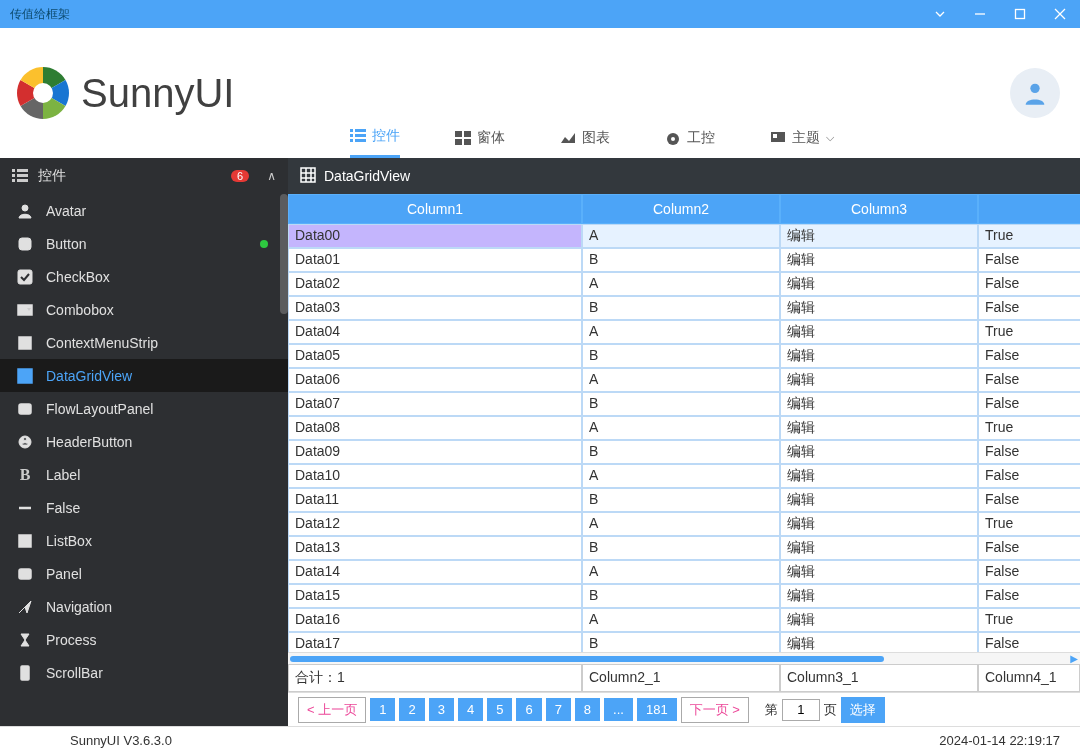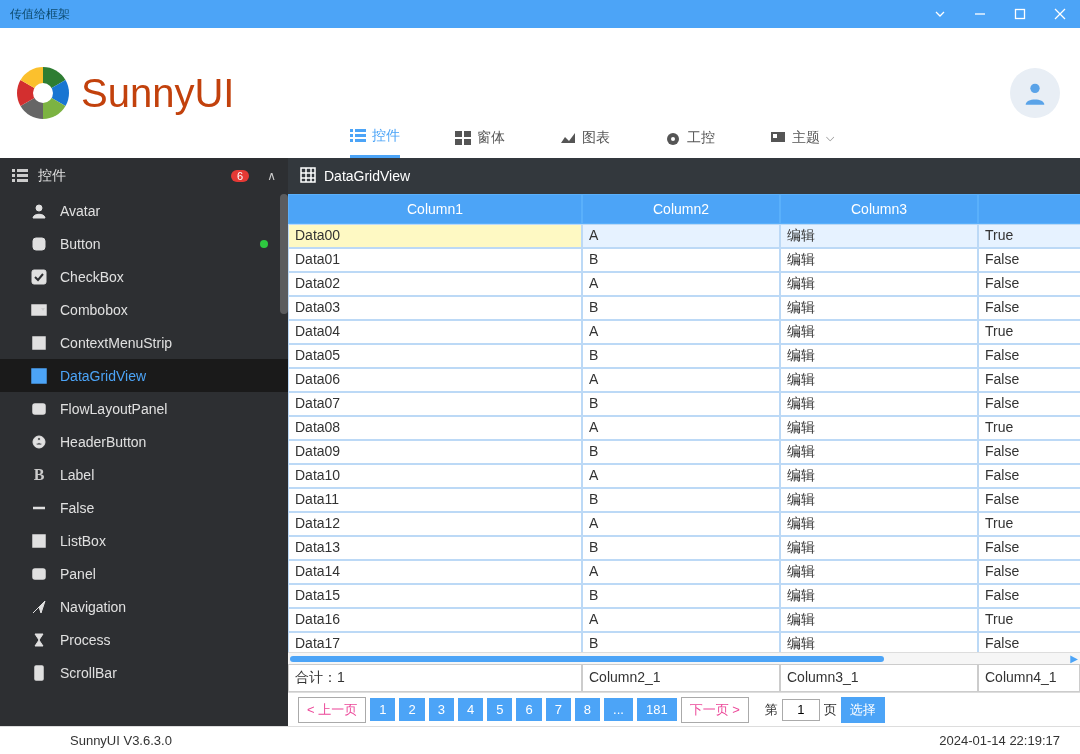--- a/index.html
+++ b/index.html
@@ -9,39 +9,39 @@
 .titlebar { height: 28px; background: #4ca4f7; color: #0c4a6e; display: flex; align-items: center; padding-left: 10px; font-size: 12px; }
 .titlebar .spacer { flex: 1; }
 .titlebar .wbtn { width: 40px; height: 28px; display: flex; align-items: center; justify-content: center; cursor: default; }
 .titlebar .wbtn svg { stroke: #fff; stroke-width: 1.3; fill: none; }
 
 
 .header { height: 130px; background: #fff; display: flex; align-items: center; padding: 0 15px; position: relative; }
 .logo { display: flex; align-items: center; gap: 10px; }
 .logo-icon { width: 56px; height: 56px; border-radius: 50%; position: relative; }
 .logo-icon svg { width: 56px; height: 56px; }
-.logo-text { font-size: 40px; font-weight: 300; color: #c2410c; letter-spacing: 0; }
+.logo-text { font-size: 40px; font-weight: 300; color: #404040; letter-spacing: 0; }
 .tabs { position: absolute; bottom: 0; left: 350px; display: flex; gap: 55px; }
 .tab { display: flex; align-items: center; gap: 6px; padding: 8px 0 10px; font-size: 14px; color: #555; cursor: default; }
 .tab.active { color: #4ca4f7; border-bottom: 3px solid #4ca4f7; }
 .tab .ic { width: 16px; height: 16px; display: flex; align-items: center; justify-content: center; }
 .tab .chev { font-size: 11px; color: #888; }
 .avatar { position: absolute; right: 20px; top: 40px; width: 50px; height: 50px; border-radius: 50%; background: #e8eef5; display: flex; align-items: center; justify-content: center; }
 .avatar svg { width: 28px; height: 28px; fill: #5aa3e8; }
 
 
 .body { flex: 1; display: flex; min-height: 0; }
 
 
 .sidebar { width: 288px; background: #2d2f32; color: #e0e0e0; display: flex; flex-direction: column; position: relative; }
 .sidebar-head { height: 36px; display: flex; align-items: center; padding: 0 12px; gap: 10px; font-size: 14px; }
 .sidebar-head .badge { background: #e53935; color: #fff; font-size: 11px; border-radius: 8px; padding: 0 6px; margin-left: auto; }
 .sidebar-head .exp { color: #ccc; margin-left: 8px; font-size: 12px; }
 .sidebar-items { flex: 1; overflow-y: auto; }
-.side-item { height: 33px; display: flex; align-items: center; padding-left: 30px; gap: 12px; font-size: 14px; cursor: default; }
+.side-item { height: 33px; display: flex; align-items: center; padding-left: 16px; gap: 12px; font-size: 14px; cursor: default; }
 .side-item.selected { background: #1a1a1a; color: #4ca4f7; }
 .side-item .dot { width: 8px; height: 8px; background: #2ec940; border-radius: 50%; margin-left: auto; margin-right: 20px; }
 .side-item .sic { width: 18px; height: 18px; display: flex; align-items: center; justify-content: center; }
 .side-item .sic svg { stroke: currentColor; fill: currentColor; }
 .side-scroll { position: absolute; right: 0; top: 36px; width: 8px; height: 120px; background: rgba(200,200,200,0.3); border-radius: 4px; }
 
 
 .content { flex: 1; display: flex; flex-direction: column; min-width: 0; }
 .content-head { height: 36px; background: #33383d; color: #fff; display: flex; align-items: center; padding: 0 12px; gap: 8px; font-size: 14px; }
 .grid-area { flex: 1; overflow: auto; position: relative; }
@@ -336,21 +336,21 @@
           </svg>
       </span>
       <span>DataGridView</span>
     </div>
     <div class="grid-area">
       <div class="grid" id="grid">
           <div class="grid-h">Column1</div>
           <div class="grid-h">Column2</div>
           <div class="grid-h">Column3</div>
           <div class="grid-h">Colu</div>
-          <div class="grid-c grid-row-sel" style="background: #fef9c3;">Data00</div>
+          <div class="grid-c grid-row-sel" style="background: #c4b5fd;">Data00</div>
           <div class="grid-c grid-row-sel" style="background: rgb(230, 242, 255);">A</div>
           <div class="grid-c grid-row-sel" style="background: rgb(230, 242, 255);">编辑</div>
           <div class="grid-c grid-row-sel" style="background: rgb(230, 242, 255);">True</div>
           <div class="grid-c">Data01</div>
           <div class="grid-c">B</div>
           <div class="grid-c">编辑</div>
           <div class="grid-c">False</div>
           <div class="grid-c">Data02</div>
           <div class="grid-c">A</div>
           <div class="grid-c">编辑</div>

